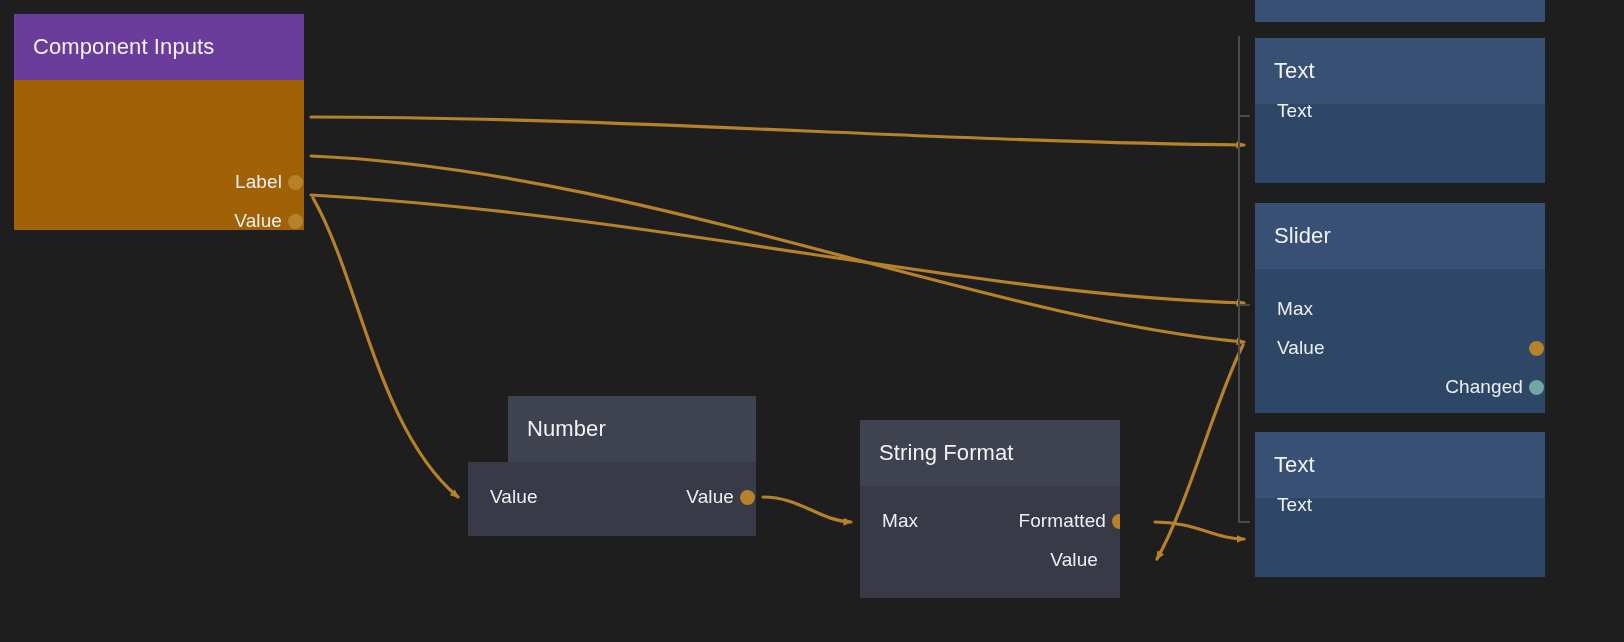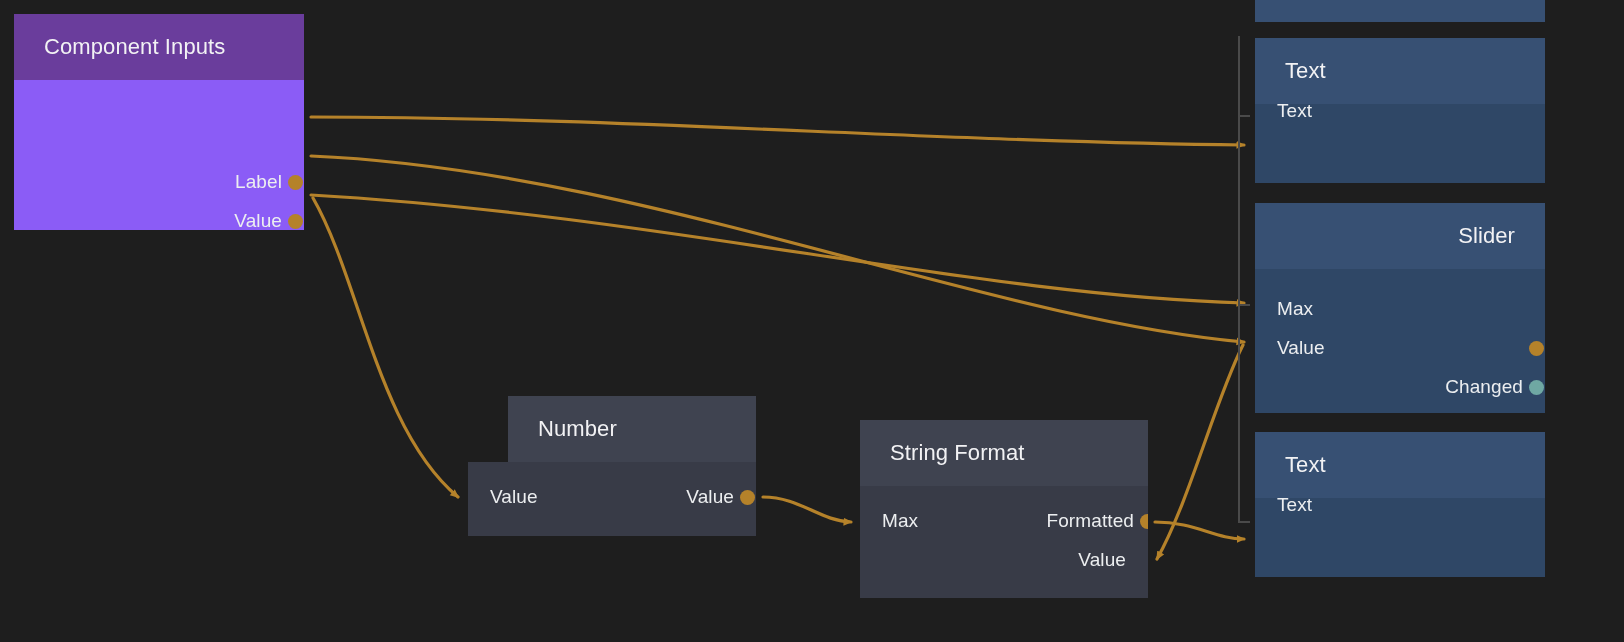--- a/index.html
+++ b/index.html
@@ -26,21 +26,21 @@
   }
   .node {
     position: absolute;
     box-sizing: border-box;
     overflow: hidden;
   }
   .node-header {
     display: flex;
     align-items: center;
     box-sizing: border-box;
-    padding: 0 30px;
+    padding: 0 19px;
   }
   .node-title {
     color: #f2f2f4;
     font-size: 22px;
     font-weight: 400;
     letter-spacing: 0.1px;
     white-space: nowrap;
   }
   .node-body {
     position: relative;
@@ -63,21 +63,21 @@
     position: absolute;
     width: 15px;
     height: 15px;
     border-radius: 50%;
     top: 50%;
     margin-top: -7.5px;
   }
 
   
   .n-purple .node-header { background: #6a3d9c; }
-  .n-purple .node-body   { background: #8b5cf6; padding-left: 16px; }
+  .n-purple .node-body   { background: #a16207; padding-left: 16px; }
 
   
   .n-blue .node-header { background: #375073; }
   .n-blue .node-body   { background: #2f4766; }
 
   
   .n-gray .node-header { background: #3f4350; }
   .n-gray .node-body   { background: #383b47; }
 
   
@@ -168,21 +168,21 @@
       <span class="node-title">Text</span>
     </div>
     <div class="node-body" style="height:79px;">
       <div class="port-row" style="left:22px; top:-5px;">
         <span class="port-label">Text</span>
       </div>
     </div>
   </div>
 
   <div class="node n-blue" style="left:1255px; top:203px; width:290px; height:210px;">
-    <div class="node-header" style="height:66px;justify-content:flex-end;">
+    <div class="node-header" style="height:66px;">
       <span class="node-title">Slider</span>
     </div>
     <div class="node-body" style="height:144px;">
       <div class="port-row" style="left:22px; top:28px;">
         <span class="port-label">Max</span>
       </div>
       <div class="port-row" style="left:22px; top:67px;">
         <span class="port-label">Value</span>
       </div>
       <div class="port-row" style="right:22px; top:67px;">
@@ -214,21 +214,21 @@
       <div class="port-row" style="left:22px; top:23px;">
         <span class="port-label">Value</span>
       </div>
       <div class="port-row" style="right:22px; top:23px;">
         <span class="port-label">Value</span>
         <span class="port-dot" style="right:-21px; background:#b5822a;"></span>
       </div>
     </div>
   </div>
 
-  <div class="node n-gray" style="left:860px; top:420px; width:288px; height:178px;">
+  <div class="node n-gray" style="left:860px; top:420px; width:260px; height:178px;">
     <div class="node-header" style="height:66px;">
       <span class="node-title">String Format</span>
     </div>
     <div class="node-body" style="height:112px;">
       <div class="port-row" style="left:22px; top:23px;">
         <span class="port-label">Max</span>
       </div>
       <div class="port-row" style="right:14px; top:23px;">
         <span class="port-label">Formatted</span>
         <span class="port-dot" style="right:-21px; background:#b5822a;"></span>

